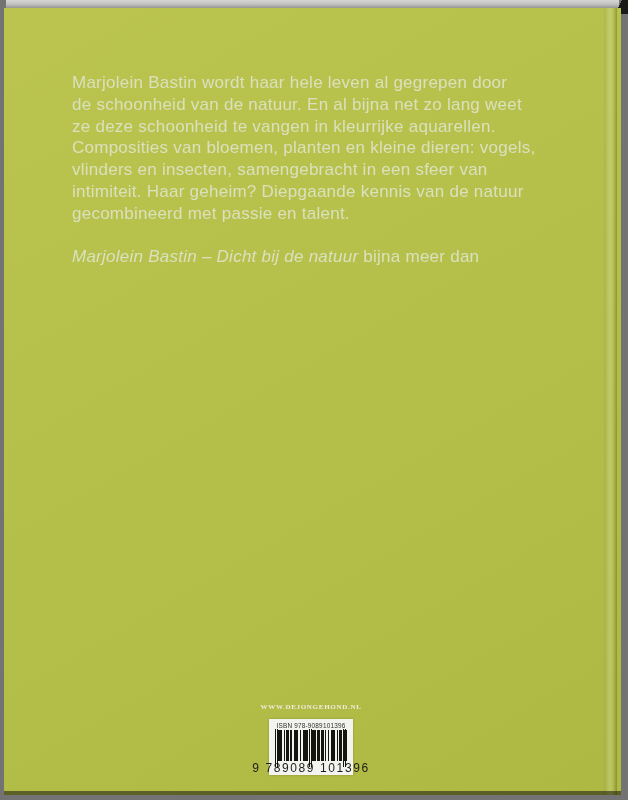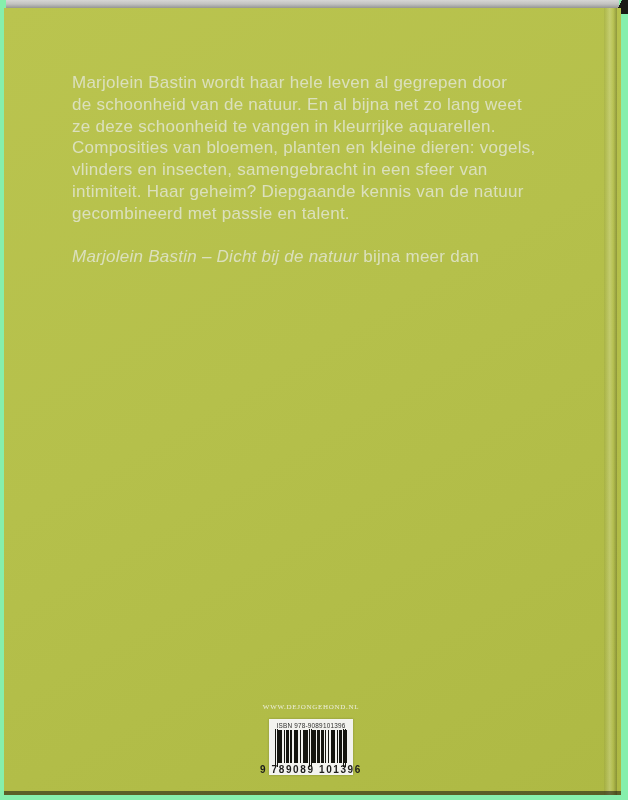--- a/index.html
+++ b/index.html
@@ -1,52 +1,52 @@
 <!DOCTYPE html>
 <html><head>
 <meta charset="utf-8">
 <style>
   html,body{margin:0;padding:0;background:#0d0d0b;}
-  .photo{position:relative;width:628px;height:800px;background:#86efac;overflow:hidden;
+  .photo{position:relative;width:628px;height:800px;background:#737373;overflow:hidden;
          font-family:"Liberation Sans","DejaVu Sans",sans-serif;}
   .top-edge{position:absolute;left:6px;top:0;width:613px;height:9px;
             background:linear-gradient(#d6d6d4 0%,#c2c2c0 45%,#8a8a88 100%);
             border-bottom:1px solid #55554f;}
   .corner-notch{position:absolute;right:0;top:0;width:22px;height:14px;
             background:linear-gradient(115deg,transparent 55%,#1a1a16 56%);}
   .cover{position:absolute;left:4px;top:8px;width:617px;height:787px;
          background:linear-gradient(150deg,#bac44f 0%,#b5c04b 45%,#aeb944 100%);}
   .right-fold{position:absolute;top:0;bottom:0;right:4px;width:13px;
          background:linear-gradient(90deg,rgba(0,0,0,0.06) 0%,rgba(255,255,255,0.20) 45%,rgba(255,255,255,0.05) 70%,rgba(0,0,0,0.22) 100%);}
   .bottom-shade{position:absolute;left:0;right:0;bottom:0;height:4px;background:rgba(20,20,12,0.55);}
 
   .text-block{position:absolute;left:68px;top:64px;width:510px;
               color:#dbe0bd;font-size:17px;line-height:21.8px;letter-spacing:0.25px;}
   .para{margin:0 0 21px 0;white-space:pre-line;}
   .para .it{font-style:italic;margin-top:12px;}
   .para .lines{display:block;white-space:pre-line;}
 
   .publisher-url{position:absolute;left:255px;top:695px;width:104px;text-align:center;
-       font-family:"Liberation Serif","DejaVu Serif",serif;font-weight:400;
+       font-family:"Liberation Serif","DejaVu Serif",serif;font-weight:700;
        font-size:7px;letter-spacing:0.7px;color:#edeedd;}
   .barcode-box{position:absolute;left:265px;top:711px;width:84px;height:56px;
        background:#f3f3ef;box-shadow:0 0 2px rgba(60,60,30,0.35);
        display:flex;flex-direction:column;align-items:center;}
   .isbn{margin-top:2.5px;font-size:6.4px;letter-spacing:0.2px;color:#2e2e2c;white-space:nowrap;}
   .bars{width:72px;height:33px;margin-top:1.5px;
        background:
          repeating-linear-gradient(90deg,#15150f 0 1.2px,transparent 1.2px 3.1px),
          repeating-linear-gradient(90deg,#15150f 0 0.9px,transparent 0.9px 5.3px),
          repeating-linear-gradient(90deg,transparent 0 2.2px,#15150f 2.2px 4.6px,transparent 4.6px 8.9px);}
   .guards{position:absolute;left:6px;top:10px;width:72px;height:38px;pointer-events:none;
        background:
          linear-gradient(90deg,#15150f 0 1px,transparent 1px 2.5px,#15150f 2.5px 3.5px,transparent 3.5px) left/4px 100% no-repeat,
          linear-gradient(90deg,#15150f 0 1px,transparent 1px 2.5px,#15150f 2.5px 3.5px,transparent 3.5px) center/4px 100% no-repeat,
          linear-gradient(90deg,#15150f 0 1px,transparent 1px 2.5px,#15150f 2.5px 3.5px,transparent 3.5px) right/4px 100% no-repeat;}
-  .digits{margin-top:0.5px;font-size:10px;letter-spacing:1.6px;color:#1d1d1b;white-space:nowrap;font-weight:bold;}
+  .digits{margin-top:0.5px;font-size:12px;letter-spacing:1.6px;color:#1d1d1b;white-space:nowrap;}
 </style>
 </head>
 <body>
 
 <div class="photo">
   <div class="top-edge"></div>
   <div class="corner-notch"></div>
 
   <div class="cover">
     <div class="text-block">

